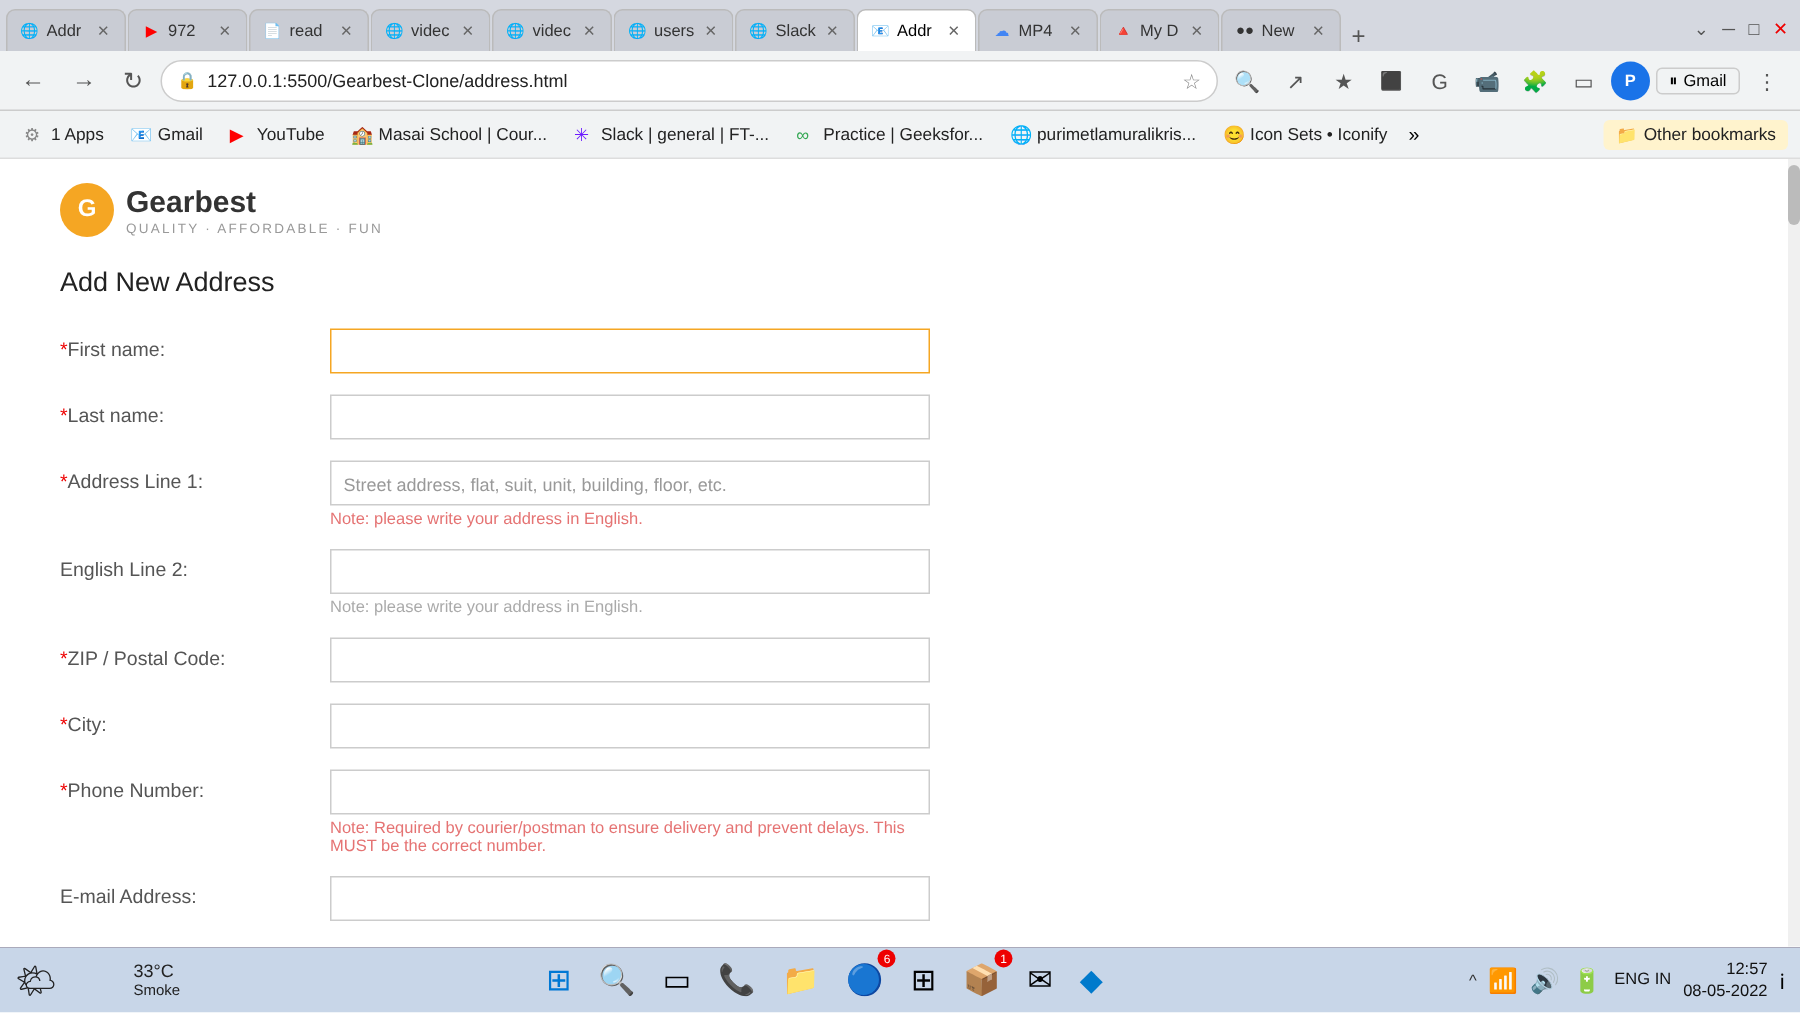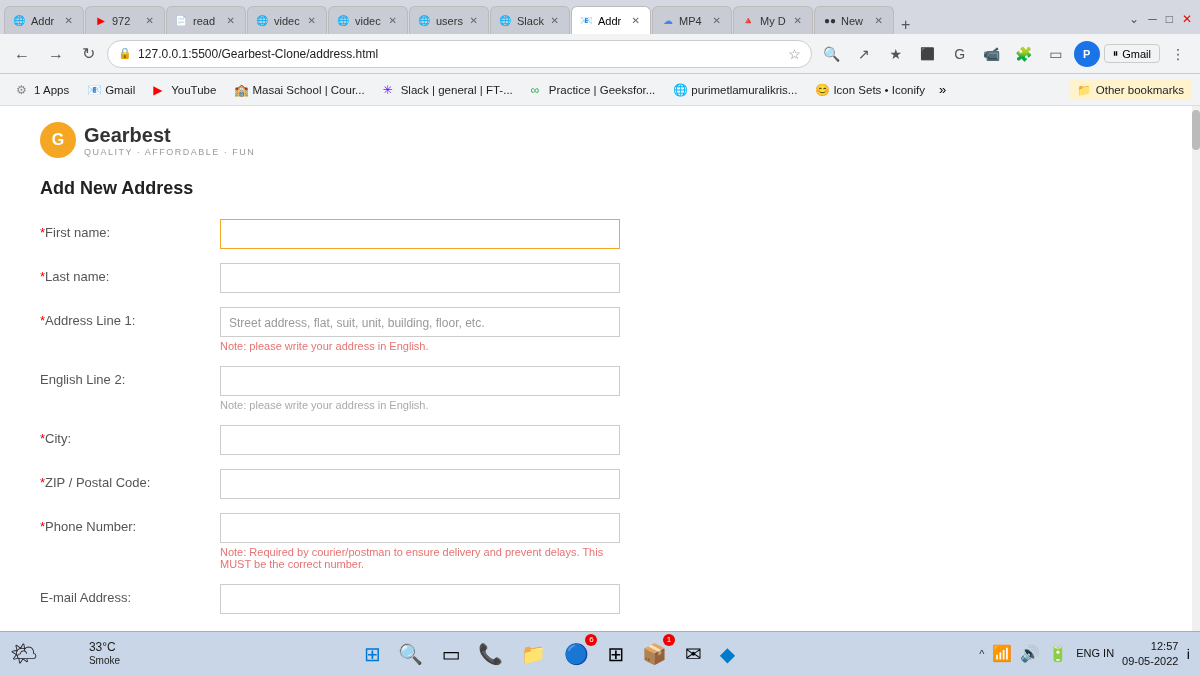--- a/index.html
+++ b/index.html
@@ -187,21 +187,21 @@
       display: flex;align-items:center;justify-content:center;
       font-size: 18px;
     }
     .logo-text-area { line-height: 1.2; }
     .logo-name { font-size: 20px; font-weight: bold; color: #333; }
     .logo-tagline { font-size: 9px; color: #999; letter-spacing: 1.5px; }
 
     
     .form-title {
       font-size: 18px;
-      font-weight: bold;
+      font-weight: normal;
       color: #222;
       margin-bottom: 20px;
     }
 
     .form-row {
       display: flex;
       align-items: flex-start;
       margin-bottom: 14px;
       min-height: 30px;
     }
@@ -449,25 +449,25 @@
         </div>
         <div class="form-row">
           <div class="form-label"><span class="required-star">*</span>Address Line 1:</div>
           <div class="form-field"><input type="text" class="form-input" placeholder="Street address, flat, suit, unit, building, floor, etc." style=""><div class="form-note">Note: please write your address in English.</div></div>
         </div>
         <div class="form-row">
           <div class="form-label">English Line 2:</div>
           <div class="form-field"><input type="text" class="form-input" placeholder="" style=""><div class="form-note gray">Note: please write your address in English.</div></div>
         </div>
         <div class="form-row">
+          <div class="form-label"><span class="required-star">*</span>ZIP / Postal Code:</div>
+          <div class="form-field"><input type="text" class="form-input" placeholder="" style=""></div>
+        </div>
+        <div class="form-row">
           <div class="form-label"><span class="required-star">*</span>City:</div>
-          <div class="form-field"><input type="text" class="form-input" placeholder="" style=""></div>
-        </div>
-        <div class="form-row">
-          <div class="form-label"><span class="required-star">*</span>ZIP / Postal Code:</div>
           <div class="form-field"><input type="text" class="form-input" placeholder="" style=""></div>
         </div>
         <div class="form-row">
           <div class="form-label"><span class="required-star">*</span>Phone Number:</div>
           <div class="form-field"><input type="text" class="form-input" placeholder="" style=""><div class="form-note">Note: Required by courier/postman to ensure delivery and prevent delays. This MUST be the correct number.</div></div>
         </div>
         <div class="form-row">
           <div class="form-label">E-mail Address:</div>
           <div class="form-field"><input type="text" class="form-input" placeholder="" style=""></div>
         </div>
@@ -511,17 +511,17 @@
     <span class="taskbar-icon-small">🔊</span>
     <span class="taskbar-icon-small">🔋</span>
     <div class="taskbar-sys">
       <div>
         <span>ENG</span>
         <span>IN</span>
       </div>
     </div>
     <div class="taskbar-sys">
       <div>12:57</div>
-      <div>09-05-2022</div>
+      <div>08-05-2022</div>
     </div>
     <span class="taskbar-icon-small" style="font-size:14px;cursor:pointer;">ℹ</span>
   </div>
 </div>
 
 </body></html>

